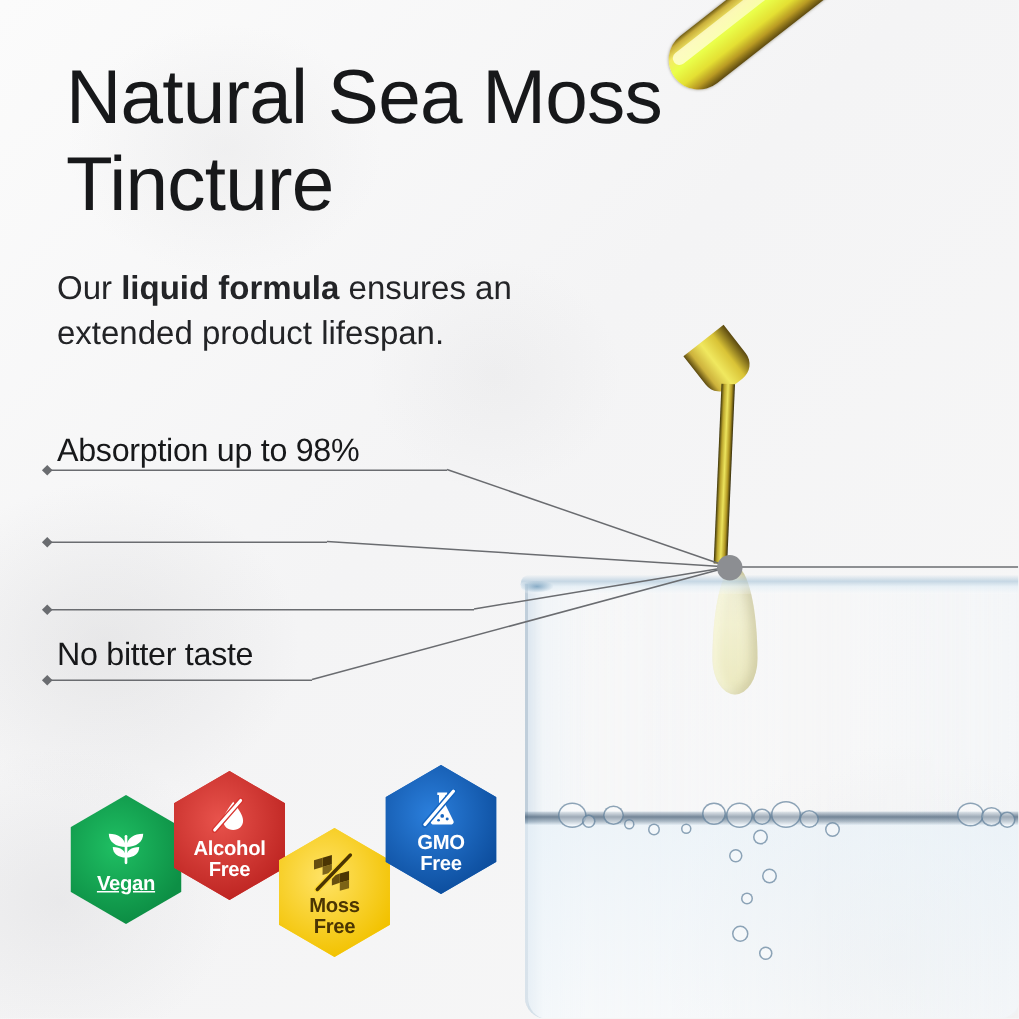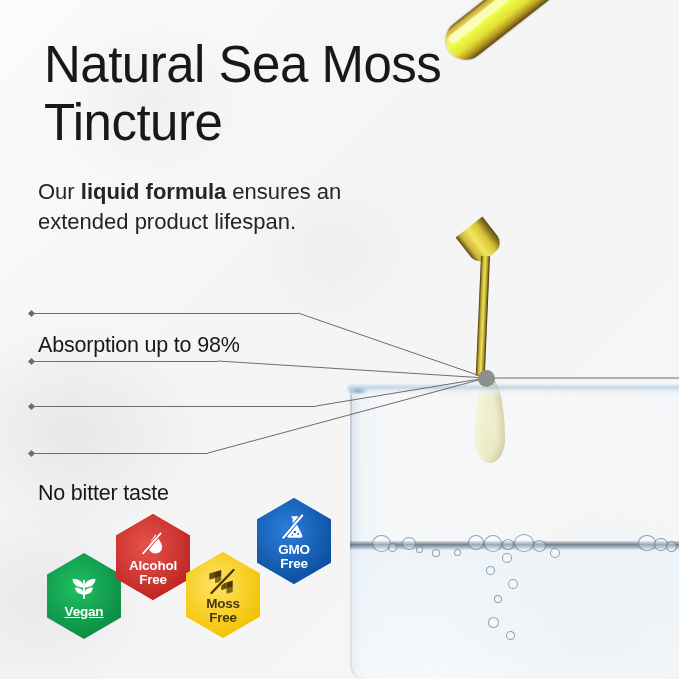--- a/index.html
+++ b/index.html
@@ -120,21 +120,20 @@
     position:absolute;left:38px;top:177px;width:360px;
     font-size:22px;line-height:30px;font-weight:400;color:#232427;
   }
   #subtitle b{font-weight:700;}
 
   #features{position:absolute;left:0;top:0;width:679px;height:679px;}
   .feat{position:absolute;left:38px;}
   .feat-label{
     font-size:21.5px;font-weight:400;color:#17181a;white-space:nowrap;
     letter-spacing:-.2px;
-    margin-top:45px;
   }
   .feat-rule{
     position:absolute;left:31px;height:1px;background:#6a6c70;
   }
   .feat-dot{
     position:absolute;width:5px;height:5px;background:#6a6c70;
     transform:rotate(45deg);
   }
   #connectors{position:absolute;left:0;top:0;}
   #hub{
@@ -226,30 +225,30 @@
     </div>
     <div class="feat-rule" style="top:313px;width:267px;"></div>
     <div class="feat-dot" style="left:29px;top:311px;"></div>
 
     <div class="feat-rule" style="top:361px;width:187px;"></div>
     <div class="feat-dot" style="left:29px;top:359px;"></div>
 
     <div class="feat-rule" style="top:406px;width:285px;"></div>
     <div class="feat-dot" style="left:29px;top:404px;"></div>
 
-    <div class="feat" style="top:436px;">
+    <div class="feat" style="top:424px;">
       <div class="feat-label">No bitter taste</div>
     </div>
     <div class="feat-rule" style="top:453px;width:177px;"></div>
     <div class="feat-dot" style="left:29px;top:451px;"></div>
   </div>
 
   <div id="badges">
 
-    <div class="badge" style="left:41px;top:553px;background:#11a04f;
+    <div class="badge" style="left:41px;top:530px;background:#11a04f;
                 background-image:radial-gradient(ellipse at 42% 40%, #1fbf63 0%, #0d8f45 68%);
                 color:#ffffff;
                 filter:drop-shadow(0 0 0 #0a6d36);text-decoration:underline;">
       <div class="bicon">
         <svg viewBox="0 0 34 30" width="30" height="27">
           <path d="M17 26 C17 17 17 11 17 6" stroke="#fff" stroke-width="2" fill="none" stroke-linecap="round"></path>
           <path d="M17 14 C9 14 4 10 4 4 C11 4 16 7 17 14 Z" fill="#fff"></path>
           <path d="M17 14 C25 14 30 10 30 4 C23 4 18 7 17 14 Z" fill="#fff"></path>
           <path d="M17 22 C11 22 7 19 7 14 C13 14 17 17 17 22 Z" fill="#fff"></path>
           <path d="M17 22 C23 22 27 19 27 14 C21 14 17 17 17 22 Z" fill="#fff"></path>
@@ -292,21 +291,21 @@
           <line x1="4" y1="28" x2="29" y2="2" stroke="#fdd835" stroke-width="5" stroke-linecap="round"></line>
           <line x1="4" y1="28" x2="29" y2="2" stroke="#4b3503" stroke-width="2.6" stroke-linecap="round"></line>
         </svg>
       </div>
       <div class="btext">
         <span>Moss</span>
         <span>Free</span>
       </div>
     </div>
 
-    <div class="badge" style="left:251px;top:498px;background:#1565c0;
+    <div class="badge" style="left:251px;top:510px;background:#1565c0;
                 background-image:radial-gradient(ellipse at 42% 38%, #2b7fdc 0%, #0d4e9e 72%);
                 color:#ffffff;">
       <div class="bicon">
         <svg viewBox="0 0 34 30" width="28" height="26">
           <path d="M14 2 L22 2 L22 4 L20.6 4 L20.6 12 L27 25 C27.8 26.6 26.8 28 25 28 L11 28 C9.2 28 8.2 26.6 9 25 L15.4 12 L15.4 4 L14 4 Z" fill="#fff"></path>
           <circle cx="18" cy="21" r="1.5" fill="#1565c0"></circle>
           <circle cx="22" cy="23.5" r="1.2" fill="#1565c0"></circle>
           <circle cx="15" cy="24.5" r="1.1" fill="#1565c0"></circle>
           <line x1="4" y1="28" x2="27" y2="1" stroke="#1565c0" stroke-width="5" stroke-linecap="round"></line>
           <line x1="4" y1="28" x2="27" y2="1" stroke="#fff" stroke-width="2.6" stroke-linecap="round"></line>

